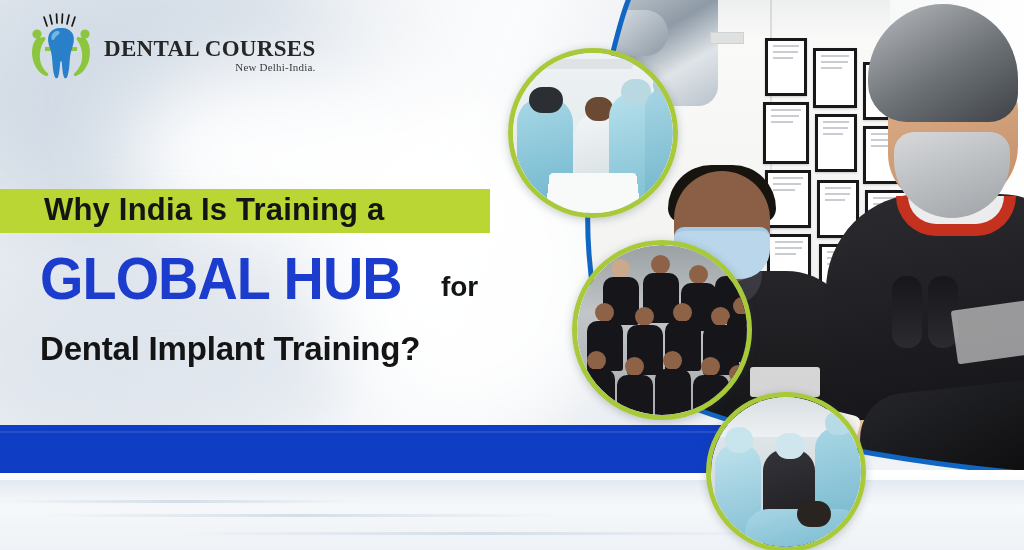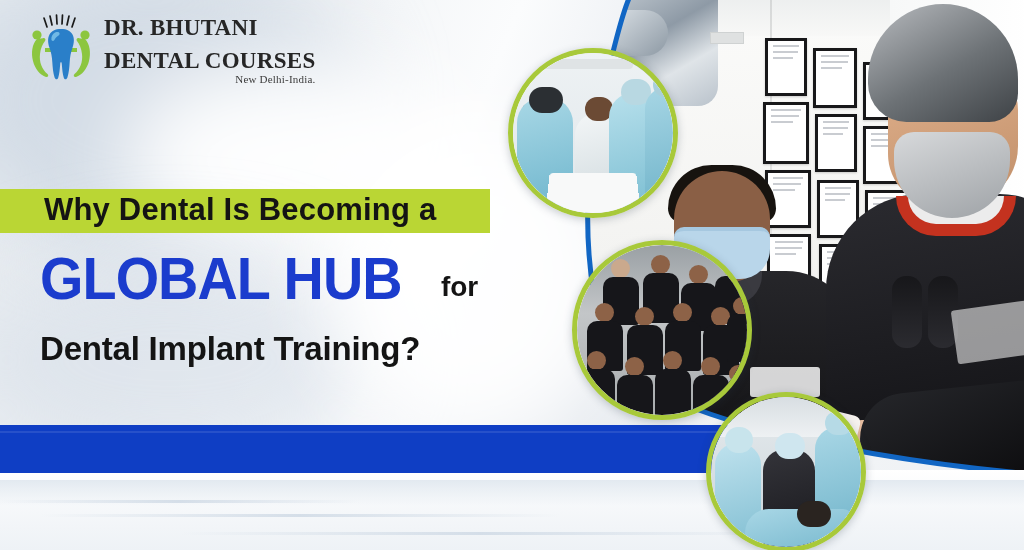--- a/index.html
+++ b/index.html
@@ -497,21 +497,21 @@
         <div class="c3"></div>
           <div class="c3h"></div>
         <div class="chair"></div>
         <div class="patienth"></div>
       </div>
     </div>
   </div>
 
   <div class="headline">
     <div class="hl-green">
-      <span>Why Dental Is Becoming a</span>
+      <span>Why India Is Training a</span>
     </div>
     <div class="hl-hub">
       <div class="big">GLOBAL HUB</div>
       <div class="for">for</div>
     </div>
     <div class="hl-sub">Dental Implant Training?</div>
   </div>
 
   <div class="logo">
     <div class="logo-mark">
@@ -533,19 +533,18 @@
           <circle cx="57" cy="22" r="4.6"></circle>
           <path d="M57 26 C62 31 63 40 61 48 C59 56 54 62 48 64 C46 64.5 45 62.5 46.5 61 C52 56.5 55 49 54 41 C53.4 35.5 51.4 31 49 28 C47.6 26.2 49.5 24.2 51.2 25.2 Z"></path>
           <path d="M49 35 L41 35 L41 31.5 L35 37 L41 42.5 L41 39 L49 39 Z"></path>
         </g>
 
         <path d="M33 16 C27 16 23.5 18 21.5 21.5 C19.5 25 19.8 30 21.6 35 C23.2 39.5 24 44 24.3 49 C24.6 54.5 25.2 60 26.6 64.5 C27.3 66.8 29.4 67 30.2 64.8 C31.4 61.3 31.8 56 32.2 51 C32.4 48.3 33.6 48.3 33.8 51 C34.2 56 34.6 61.3 35.8 64.8 C36.6 67 38.7 66.8 39.4 64.5 C40.8 60 41.4 54.5 41.7 49 C42 44 42.8 39.5 44.4 35 C46.2 30 46.5 25 44.5 21.5 C42.5 18 39 16 33 16 Z" fill="#2a7fc9"></path>
         <path d="M27 19.5 C24.5 21 23.2 23.5 23.4 26.5 C23.5 28.2 25.6 28.5 26.4 26.9 C27.2 25.2 28.6 23.4 30.6 22.4 C32.3 21.5 31.6 19 29.8 19 C28.9 19 27.9 19.1 27 19.5 Z" fill="#7ec3ea" opacity=".85"></path>
       </svg>
     </div>
     <div class="logo-text">
-      <div class="logo-l1">DR. BHUTANI</div>
       <div class="logo-l2">DENTAL COURSES</div>
       <div class="logo-l3">New Delhi-India.</div>
     </div>
   </div>
 
 </div>
 
 </body></html>

